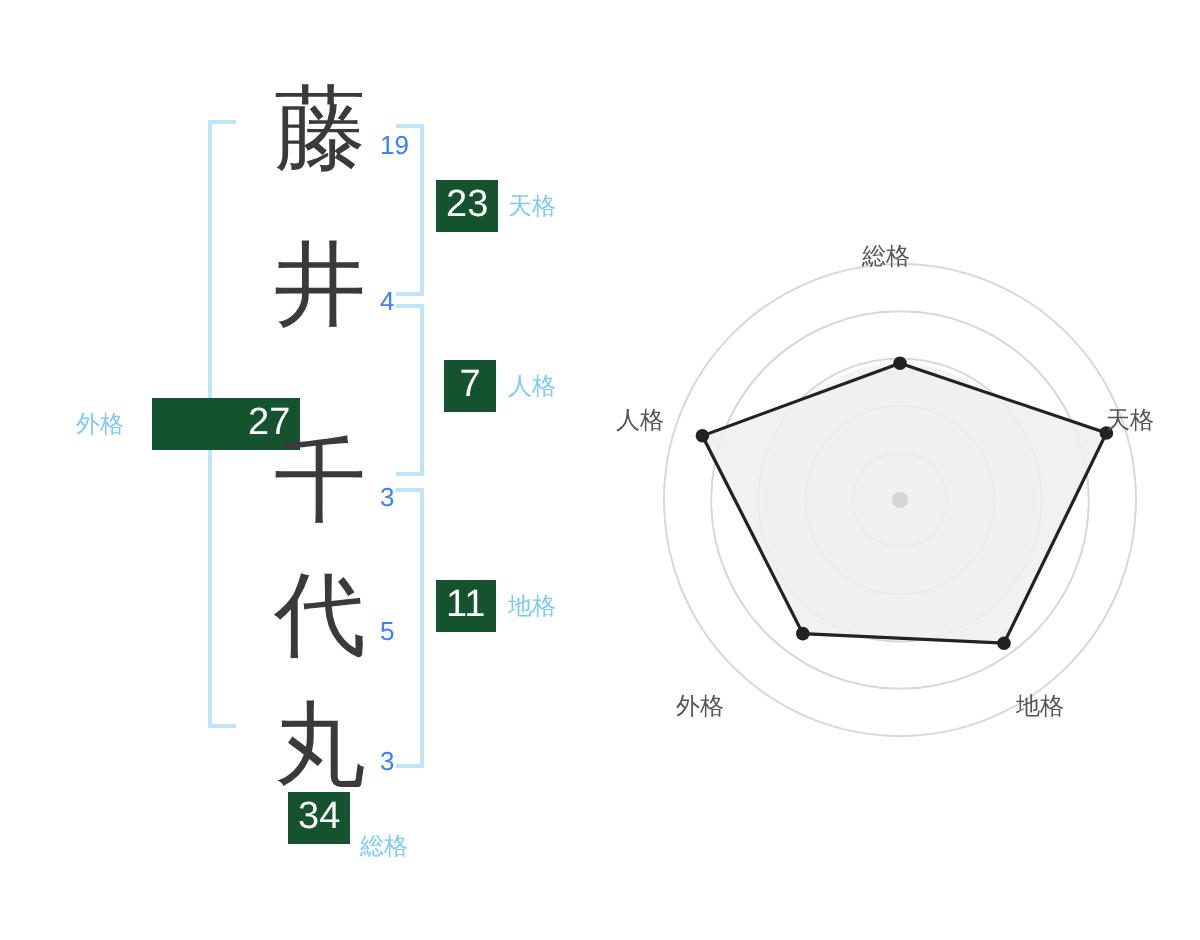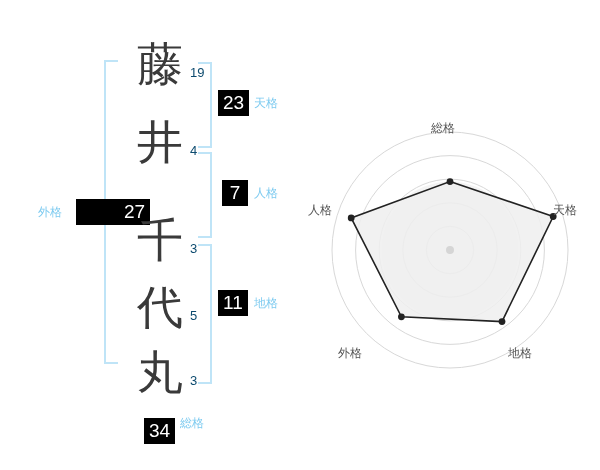--- a/index.html
+++ b/index.html
@@ -26,27 +26,27 @@
     font-family: "Liberation Serif", serif;
     font-size: 46px;
     color: #3a3a3a;
     line-height: 1;
     text-align: center;
     width: 60px;
   }
   .stroke-num {
     position: absolute;
     font-size: 13px;
-    color: #0c4a6e;
+    color: #3b82f6;
     font-family: "Liberation Sans", sans-serif;
   }
 
   .badge {
     position: absolute;
-    background: #000000;
+    background: #14532d;
     color: #ffffff;
     font-size: 19px;
     line-height: 26px;
     height: 26px;
     min-width: 26px;
     padding: 0 5px;
     text-align: center;
     box-sizing: border-box;
     font-family: "Liberation Sans", sans-serif;
   }
@@ -116,21 +116,21 @@
   <div class="badge-label" style="left:254px; top:90px;">天格</div>
 
   <div class="bracket" style="left:198px; top:152px; width:12px; height:82px;"></div>
   <div class="badge" style="left:222px; top:180px;">7</div>
   <div class="badge-label" style="left:254px; top:180px;">人格</div>
 
   <div class="bracket" style="left:198px; top:244px; width:12px; height:136px;"></div>
   <div class="badge" style="left:218px; top:290px;text-align:right;">11</div>
   <div class="badge-label" style="left:254px; top:290px;">地格</div>
 
-  <div class="badge" style="left:144px; top:418px;">34</div>
+  <div class="badge" style="left:144px; top:396px;">34</div>
   <div class="badge-label" style="left:180px; top:410px;">総格</div>
 
   <div id="radar-wrap">
     <svg id="radar-svg" width="280" height="280" viewBox="0 0 280 280">
         <circle cx="140" cy="140" r="68.44" fill="#efefef" opacity="0.75"></circle>
         <circle cx="140" cy="140" r="23.6" fill="none" stroke="#d8d8d8" stroke-width="1"></circle>
         <circle cx="140" cy="140" r="47.2" fill="none" stroke="#d8d8d8" stroke-width="1"></circle>
         <circle cx="140" cy="140" r="70.8" fill="none" stroke="#d8d8d8" stroke-width="1"></circle>
         <circle cx="140" cy="140" r="94.4" fill="none" stroke="#d8d8d8" stroke-width="1"></circle>
         <circle cx="140" cy="140" r="118" fill="none" stroke="#d8d8d8" stroke-width="1"></circle>

